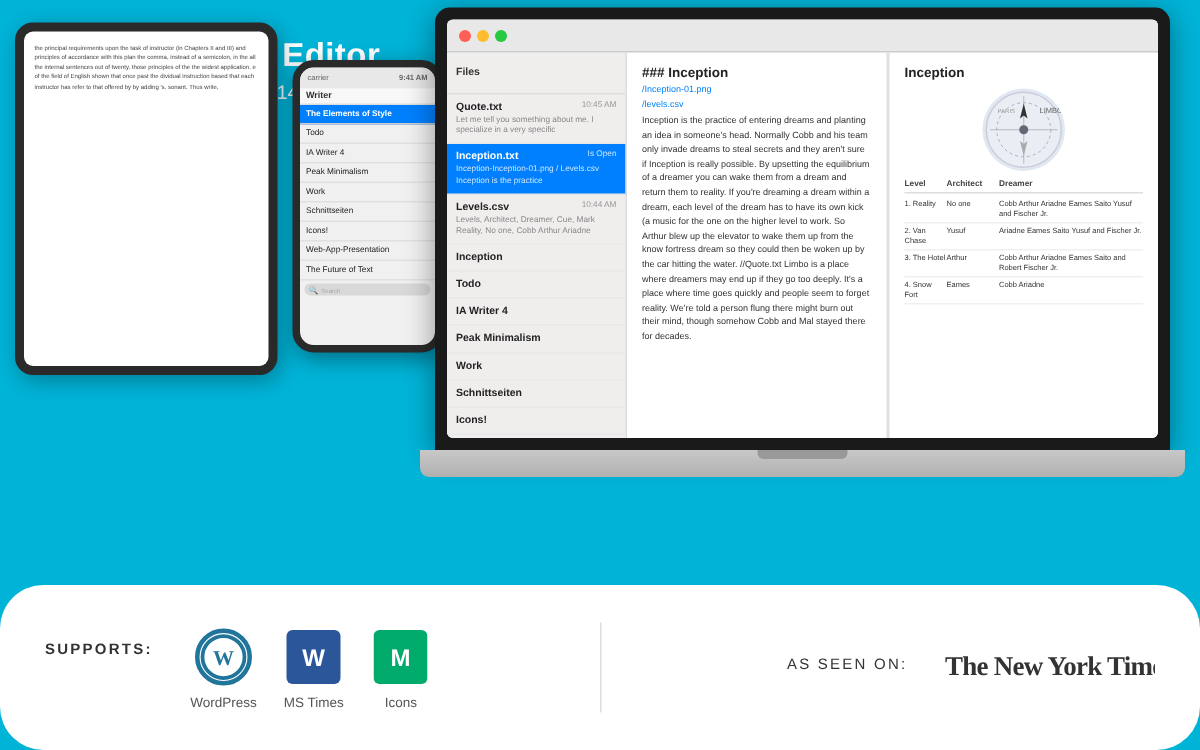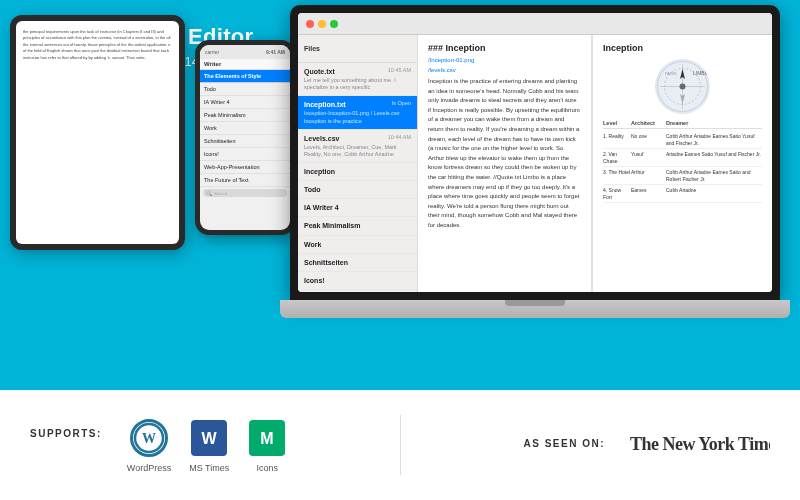--- a/index.html
+++ b/index.html
@@ -35,20 +35,21 @@
     .bottom-bar {
       position: absolute;
       bottom: 0;
       left: 0;
       right: 0;
       height: 110px;
       background: white;
       display: flex;
       align-items: center;
       padding: 0 30px;
+      border-radius: 29px;
     }
 
     .supports-section {
       display: flex;
       align-items: center;
       gap: 20px;
       flex: 1;
     }
     .supports-label {
       font-size: 10px;
@@ -120,21 +121,21 @@
 
     .seen-on-section {
       display: flex;
       align-items: center;
       gap: 25px;
       flex: 1;
       justify-content: flex-end;
     }
     .seen-on-label {
       font-size: 10px;
-      font-weight: 700;
+      font-weight: 400;
       letter-spacing: 1.5px;
       color: #333;
       align-self: flex-start;
       margin-top: 10px;
       white-space: nowrap;
     }
     .seen-on-logos {
       display: flex;
       align-items: center;
       gap: 20px;

